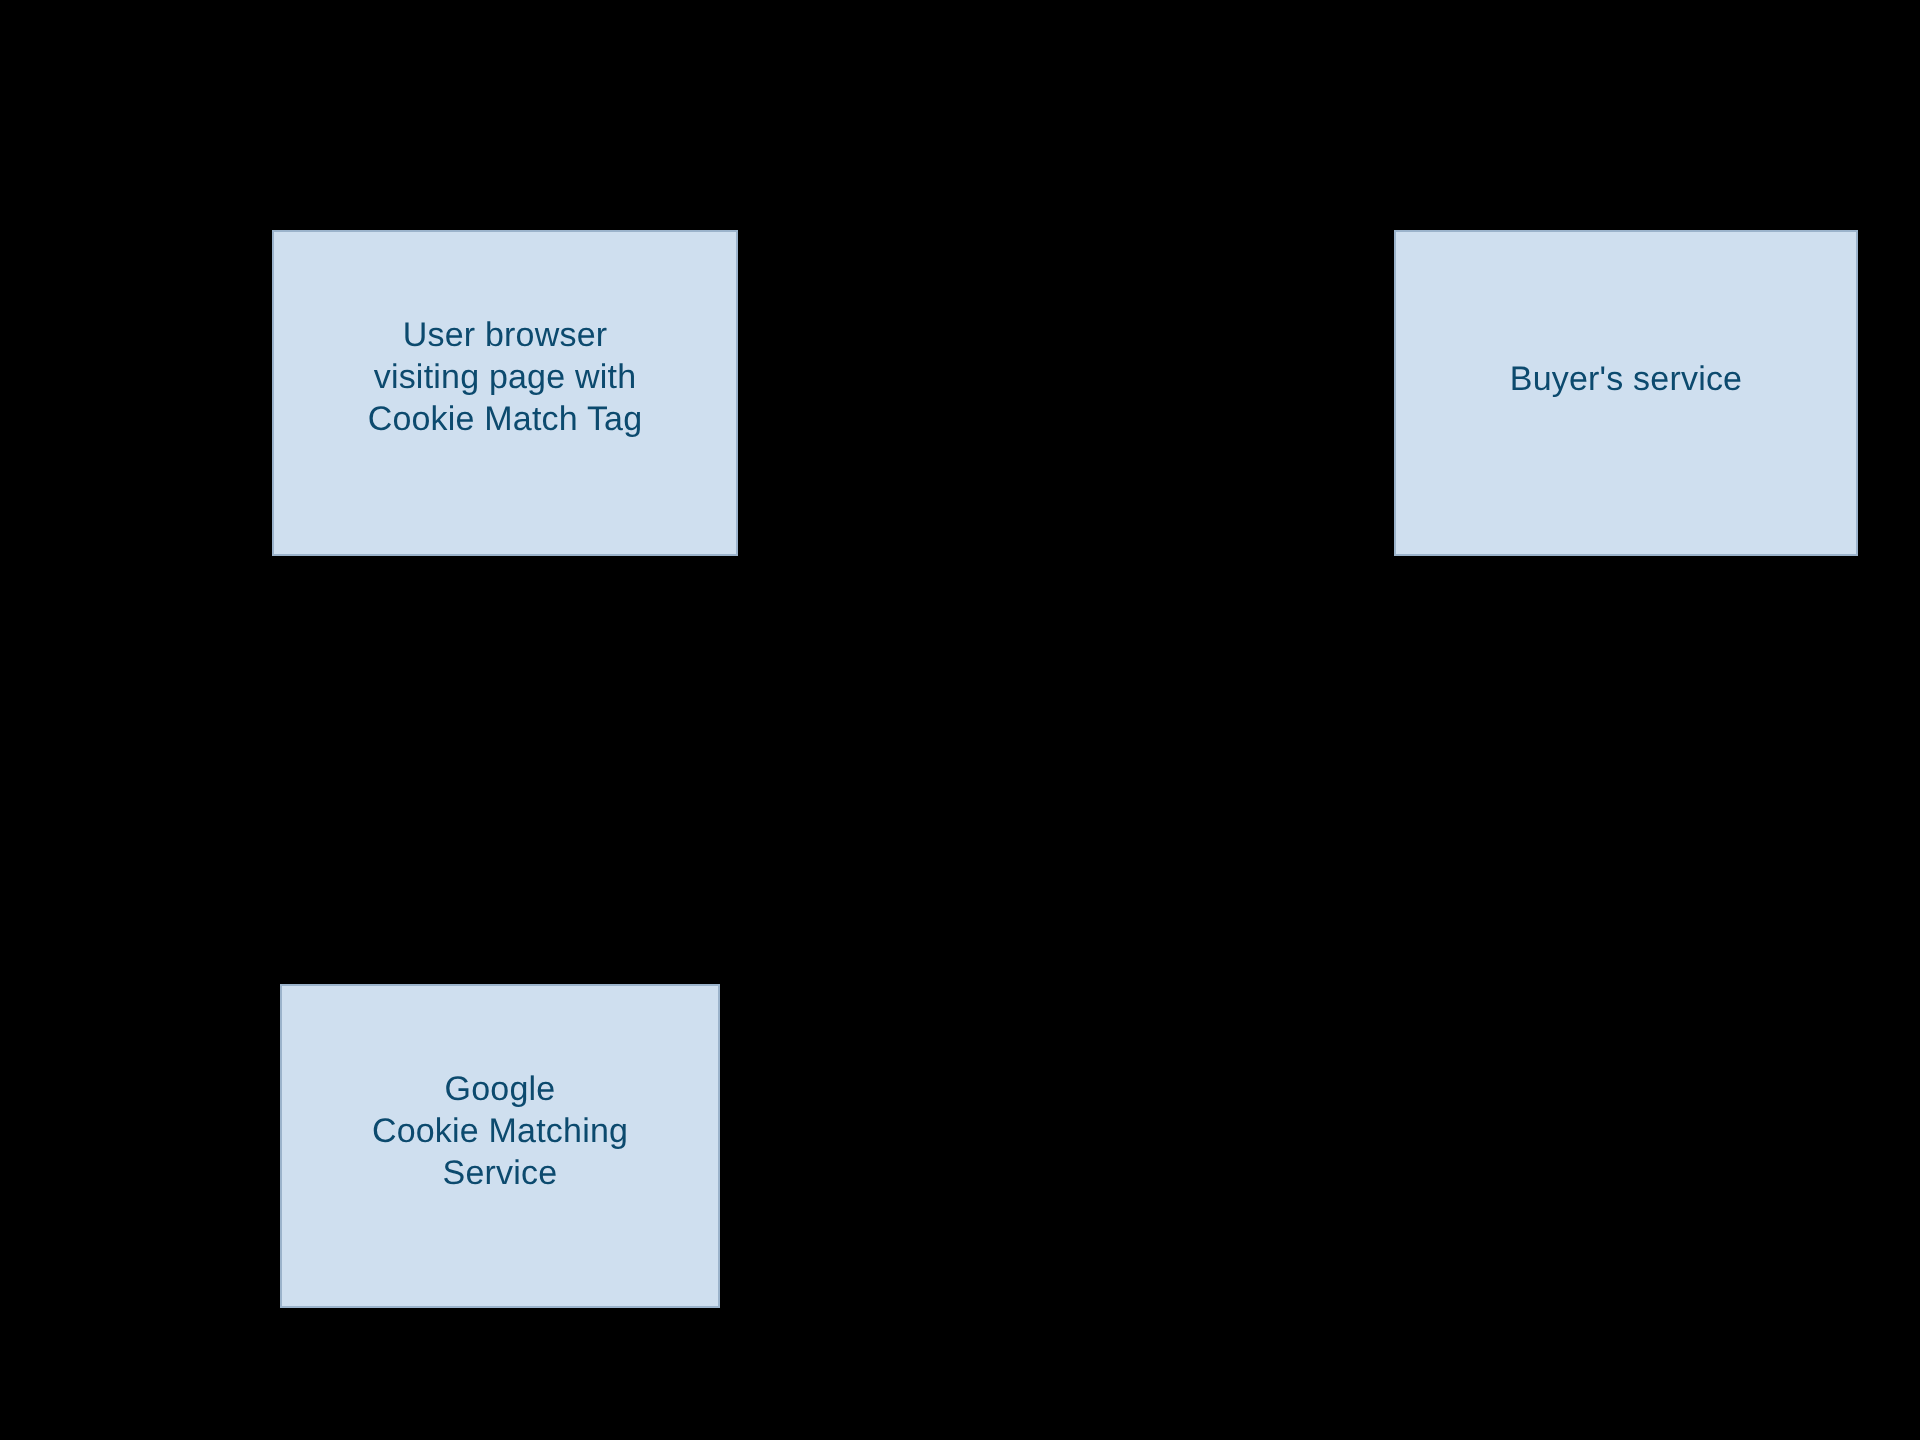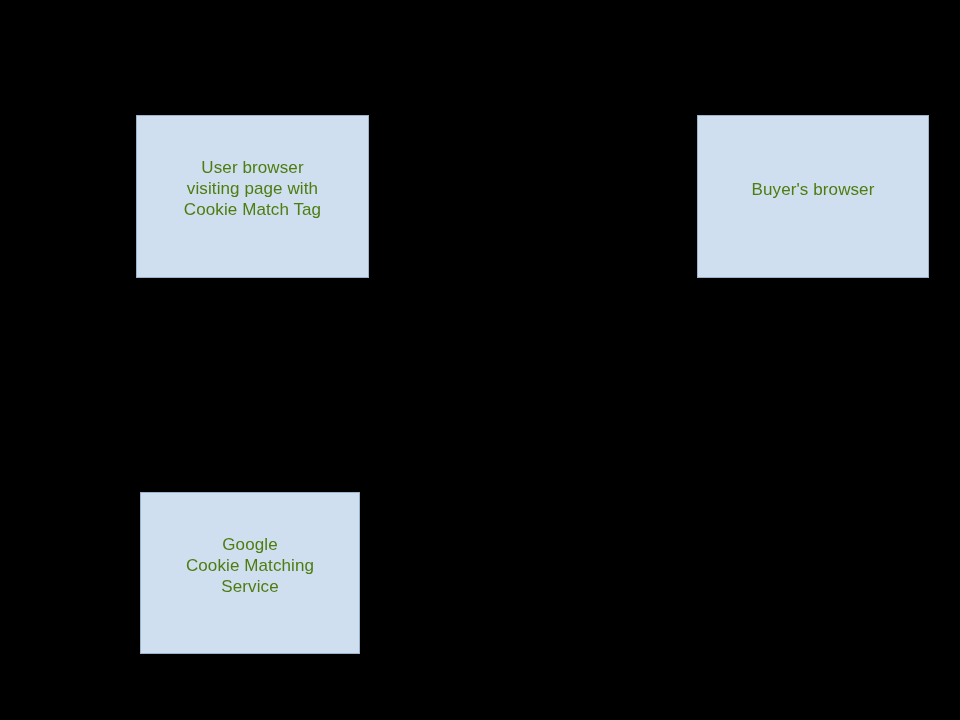--- a/index.html
+++ b/index.html
@@ -19,21 +19,21 @@
   .node {
     position: absolute;
     box-sizing: border-box;
     background: #cfdfef;
     border: 1px solid #9bb3cb;
     display: flex;
     align-items: flex-start;
     justify-content: center;
   }
   .node-label {
-    color: #4d7c0f;
+    color: #0c4a6e;
     font-size: 17px;
     line-height: 21px;
     text-align: center;
     white-space: pre-line;
     letter-spacing: 0.1px;
     width: 100%;
     padding: 0 6px;
     box-sizing: border-box;
   }
   
@@ -68,21 +68,21 @@
 
 <div id="canvas">
 
   <div class="node" id="node-user-browser">
     <span class="node-label">User browser
 visiting page with
 Cookie Match Tag</span>
   </div>
 
   <div class="node" id="node-buyer-service">
-    <span class="node-label">Buyer's browser</span>
+    <span class="node-label">Buyer's service</span>
   </div>
 
   <div class="node" id="node-google-cms">
     <span class="node-label">Google
 Cookie Matching
 Service</span>
   </div>
 
 </div>
 

